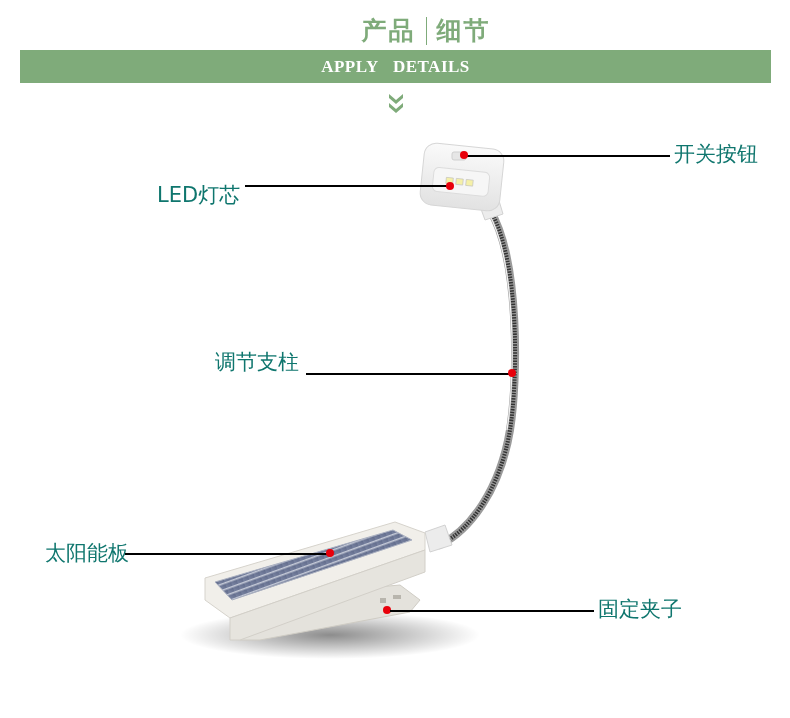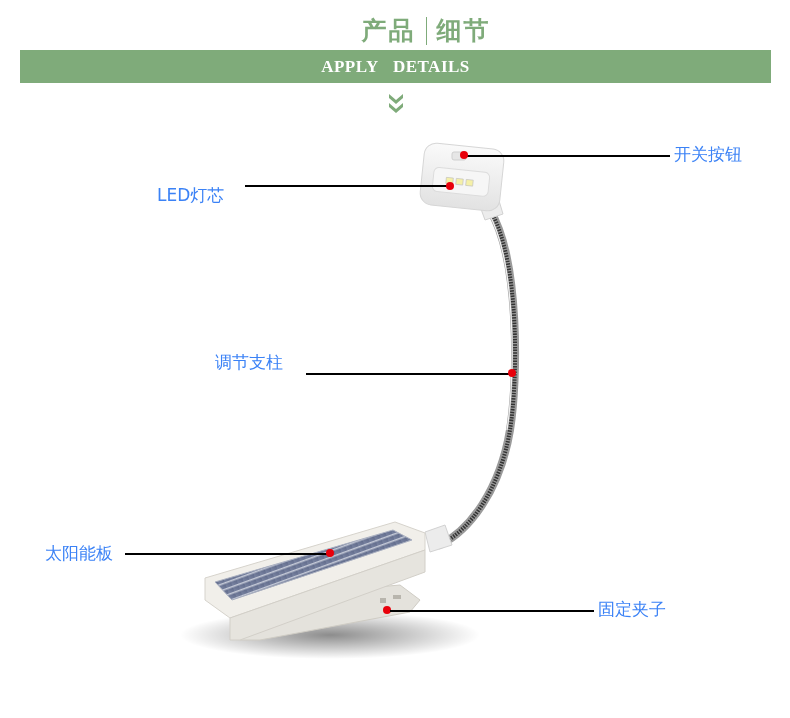--- a/index.html
+++ b/index.html
@@ -2,21 +2,21 @@
 <html><head>
 <meta charset="utf-8">
 <style>
   html,body{margin:0;padding:0;background:#fff;}
   body{width:790px;height:718px;position:relative;overflow:hidden;font-family:"DejaVu Sans",sans-serif;}
   .title{position:absolute;top:14px;left:0;width:790px;text-align:center;font-size:25px;font-weight:bold;color:#7fab7a;letter-spacing:2px;margin-left:31px;}
   .title .sep{display:inline-block;width:1px;height:28px;background:#7fab7a;vertical-align:-6px;margin:0 10px;}
   .banner{position:absolute;left:20px;top:50px;width:751px;height:33px;background:#7fab7a;}
   .banner-text{position:absolute;left:0;top:0;width:100%;line-height:33px;text-align:center;color:#fff;font-family:"Liberation Serif",serif;font-weight:bold;font-size:17px;letter-spacing:0.5px;word-spacing:10px;}
   .chev{position:absolute;left:389px;top:92px;}
-  .label{position:absolute;font-size:17px;color:#3b82f6;white-space:nowrap;line-height:20px;}
+  .label{position:absolute;font-size:21px;color:#0f766e;white-space:nowrap;line-height:20px;}
   .line{position:absolute;height:1.5px;background:#000;}
   .dot{position:absolute;width:8px;height:8px;border-radius:50%;background:#e8000b;}
   #lamp{position:absolute;left:0;top:0;}
 </style>
 </head>
 <body>
 
 <div class="title">
   <span>产品</span><span class="sep"></span><span>细节</span>
 </div>

